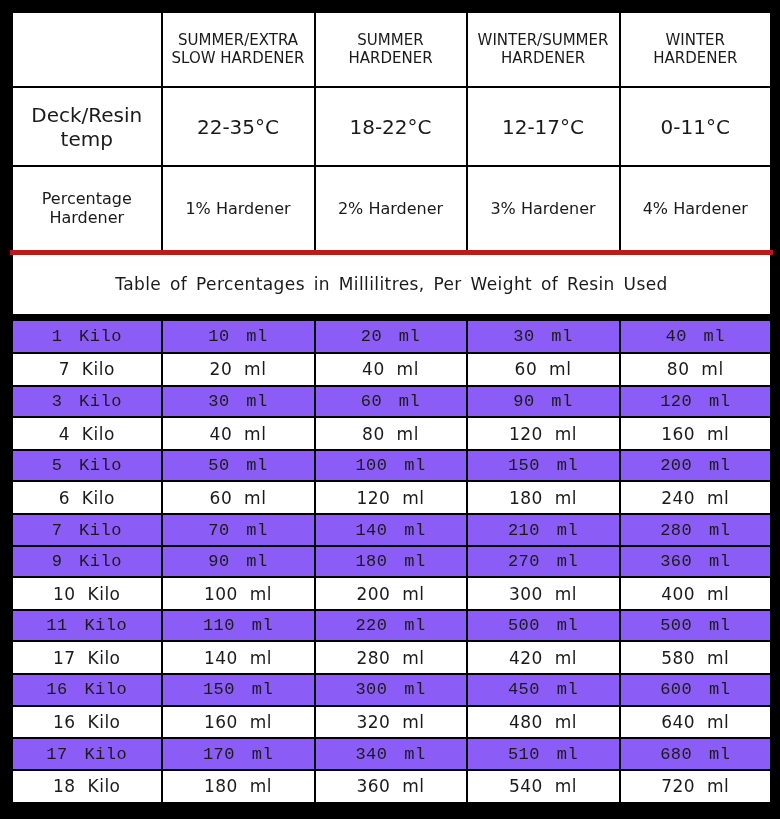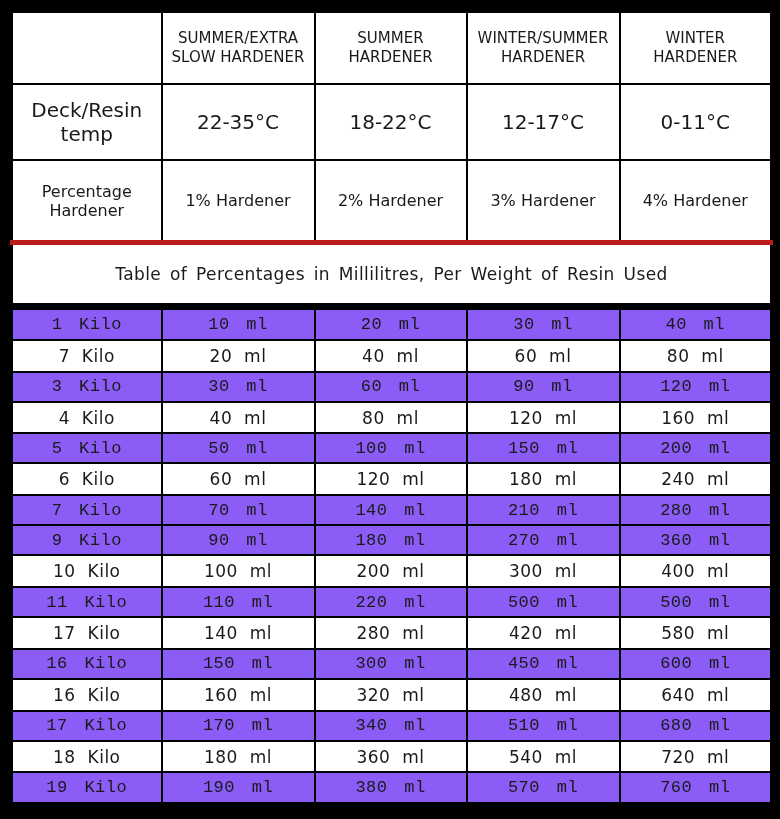--- a/index.html
+++ b/index.html
@@ -223,22 +223,15 @@
           <td>510 ml</td>
           <td>680 ml</td>
         </tr>
         <tr class="usage-row">
           <td>18 Kilo</td>
           <td>180 ml</td>
           <td>360 ml</td>
           <td>540 ml</td>
           <td>720 ml</td>
         </tr>
-        <tr class="usage-row shaded">
-          <td>19 Kilo</td>
-          <td>190 ml</td>
-          <td>380 ml</td>
-          <td>570 ml</td>
-          <td>760 ml</td>
-        </tr>
       </tbody>
   </table>
 </div>
 
 </body></html>

